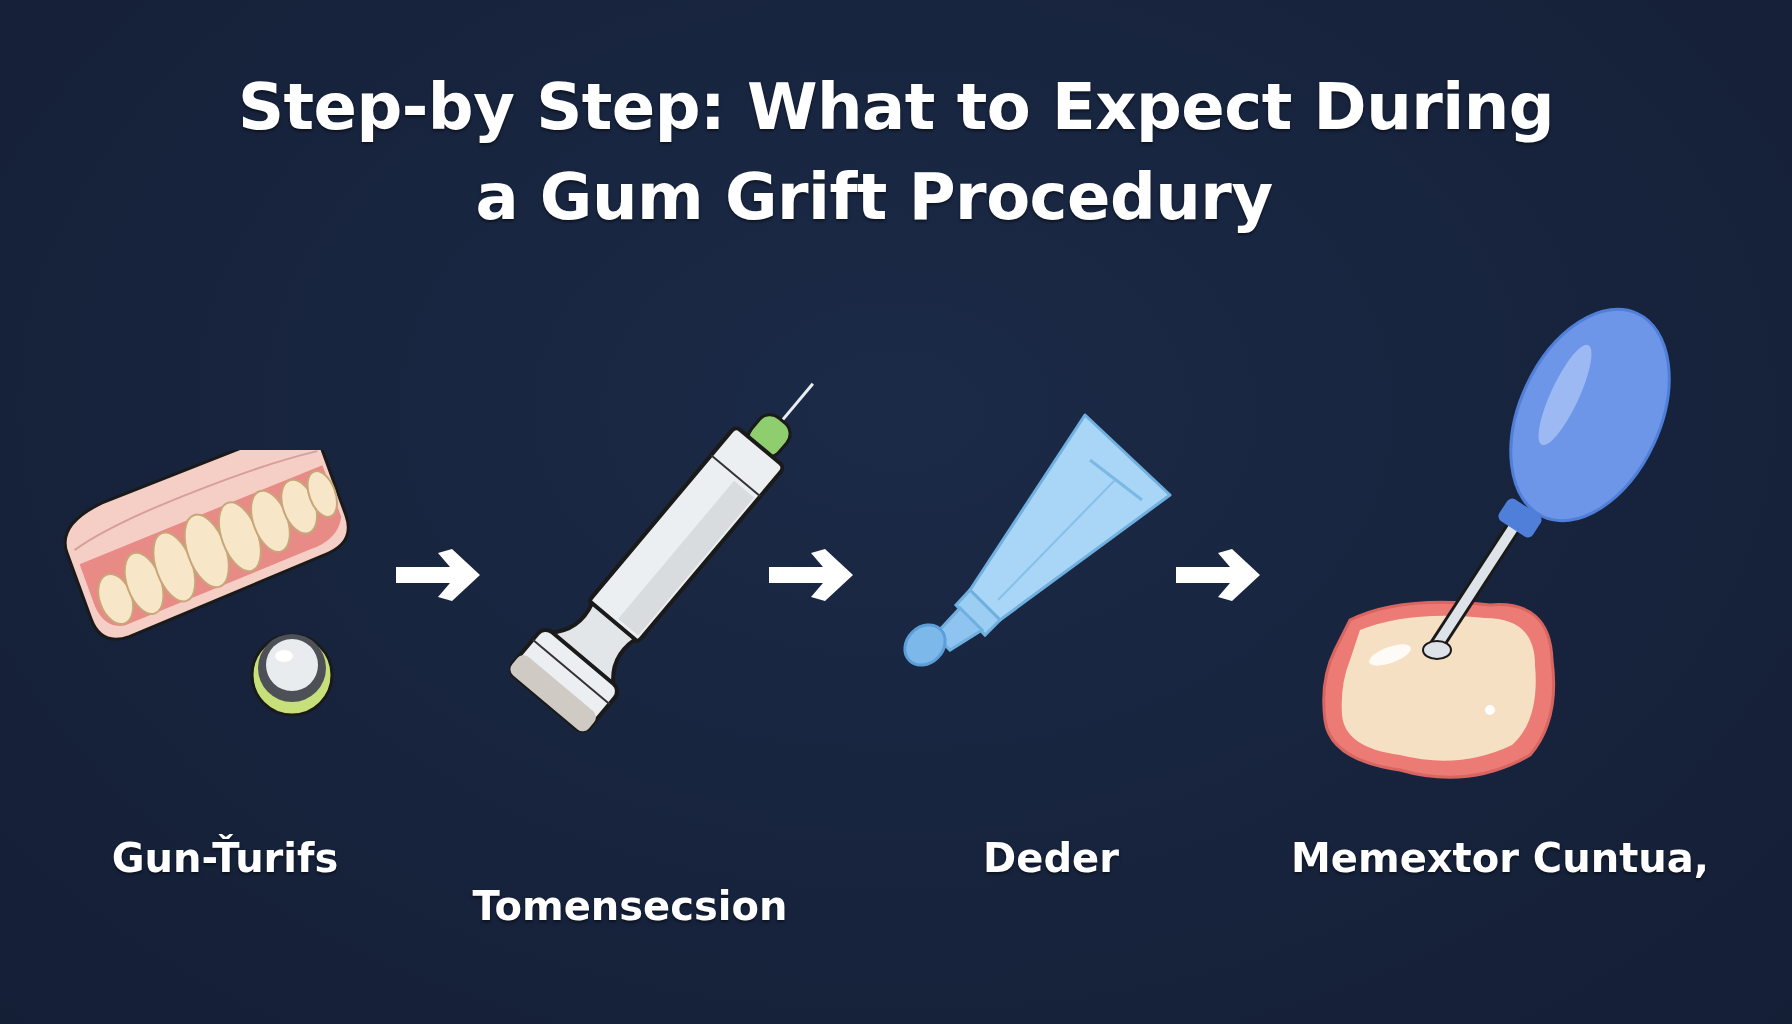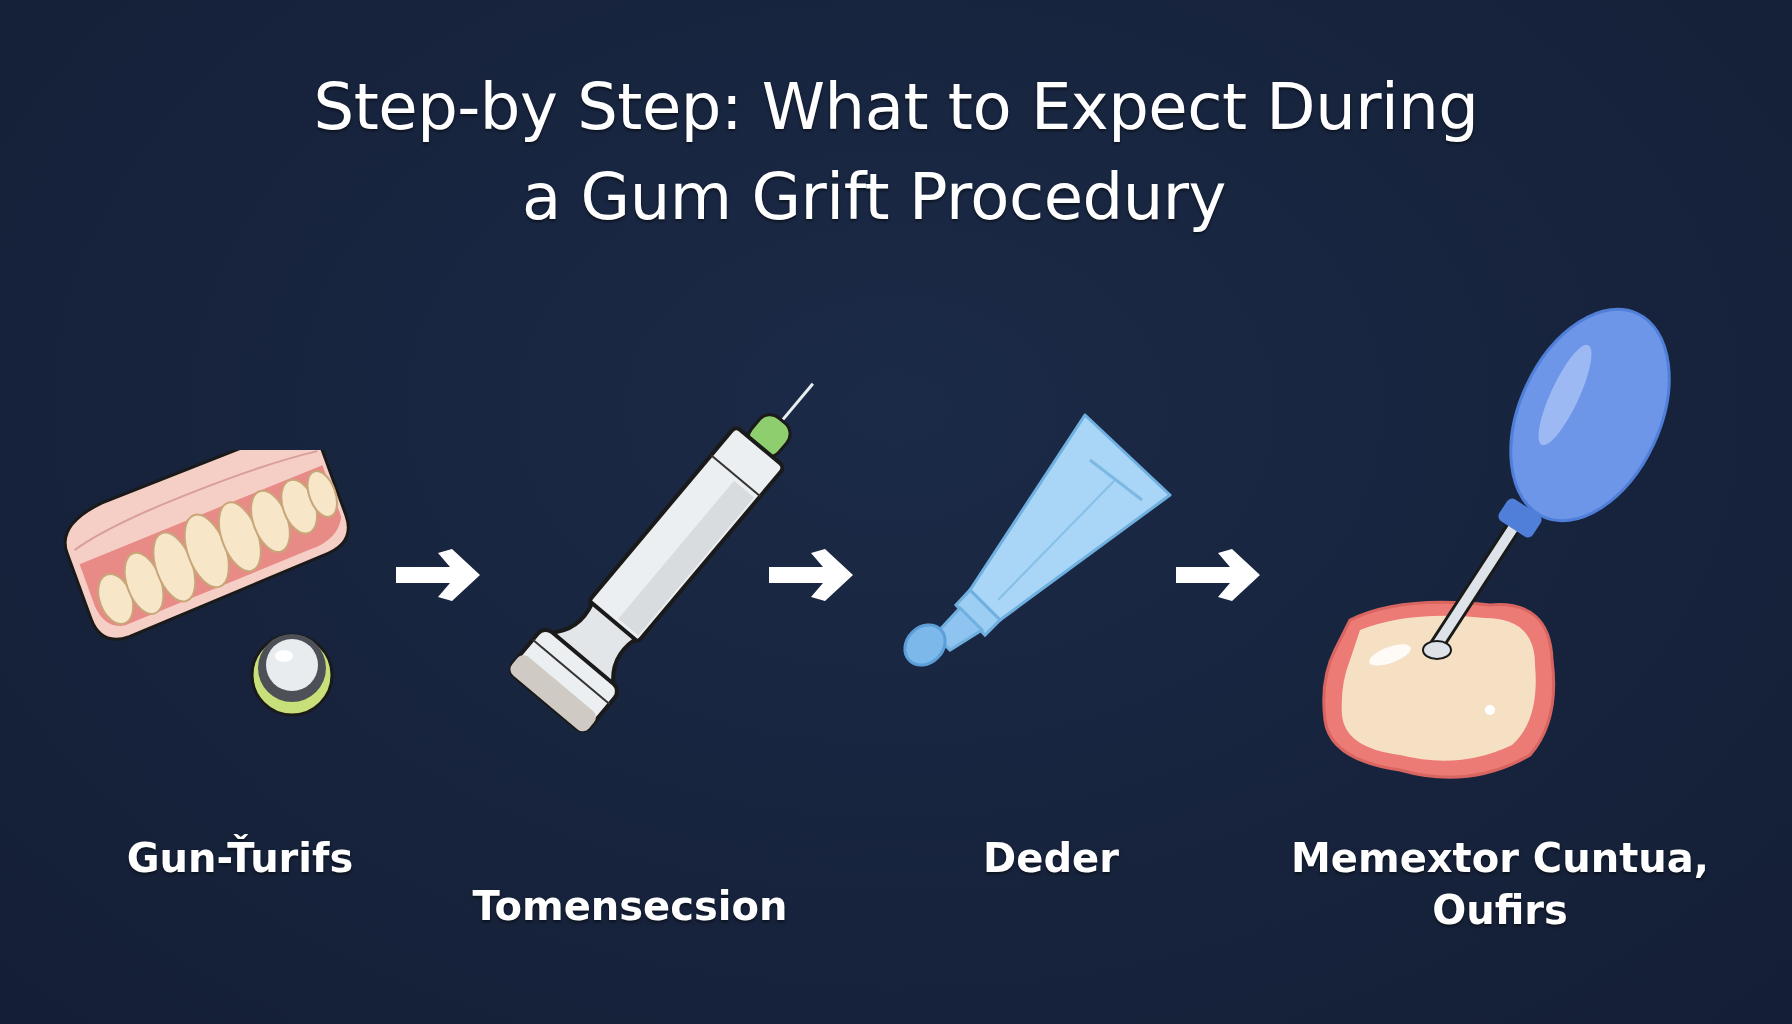--- a/index.html
+++ b/index.html
@@ -7,21 +7,21 @@
   body {
     background: radial-gradient(ellipse at 50% 40%, #1b2a47 0%, #17233c 60%, #141f36 100%);
     font-family: "DejaVu Sans", "Liberation Sans", sans-serif;
     color: #ffffff;
     position: relative;
   }
   .title {
     position: absolute;
     left: 0; top: 62px; width: 1792px;
     text-align: center;
-    font-weight: normal;
+    font-weight: bold;
     font-size: 64px;
     line-height: 90px;
     letter-spacing: -0.5px;
     text-shadow: 0 2px 3px rgba(0,0,0,0.5);
   }
   .title .line2 { display: block; padding-right: 44px; }
   .step-illus { position: absolute; }
   .step-label {
     position: absolute;
     font-weight: bold;
@@ -127,19 +127,18 @@
     <line x1="145" y1="348" x2="225" y2="225" stroke="#dde3e8" stroke-width="10" stroke-linecap="round"></line>
     <ellipse cx="147" cy="350" rx="14" ry="9" fill="#dde3e8" stroke="#1a1a1a" stroke-width="2"></ellipse>
 
     <rect x="210" y="205" width="40" height="26" rx="6" transform="rotate(33 230 218)" fill="#4f7fd9"></rect>
 
     <ellipse cx="300" cy="115" rx="70" ry="112" transform="rotate(25 300 115)" fill="#6d95e8" stroke="#4f7fd9" stroke-width="3"></ellipse>
     <ellipse cx="275" cy="95" rx="14" ry="55" transform="rotate(25 275 95)" fill="#a9c2f5" opacity="0.8"></ellipse>
   </svg>
 </div>
 
-<div class="step-label" style="left:95px; top:832px; width:290px;text-align:center;">Gun-Ťurifs</div>
+<div class="step-label" style="left:80px; top:832px; width:290px;text-align:center;">Gun-Ťurifs</div>
 <div class="step-label" style="left:455px; top:880px; width:350px;">Tomensecsion</div>
 <div class="step-label" style="left:936px; top:832px; width:230px;">Deder</div>
 <div class="step-label" style="left:1270px; top:832px; width:460px;text-align:center;">
   <span style="display:block;">Memextor Cuntua,</span>
-  <span style="display:block;">Oufirs</span>
 </div>
 
 </body></html>

